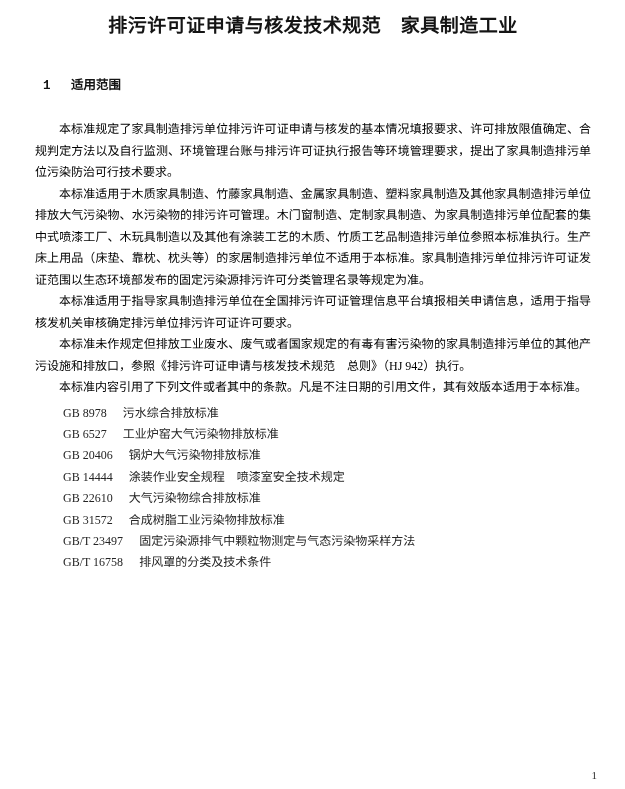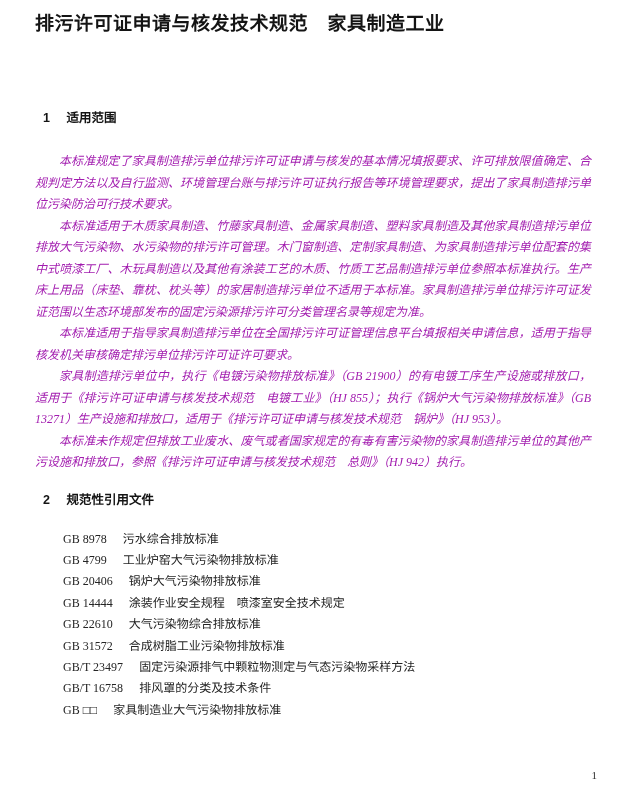--- a/index.html
+++ b/index.html
@@ -11,50 +11,49 @@
     background: #ffffff;
     font-family: "Liberation Serif", "DejaVu Serif", serif;
     color: #242424;
     padding: 13px 34px 0 35px;
     position: relative;
     overflow: hidden;
   }
 
   .doc-title {
     margin: 0;
-    text-align: left;
-    font-family: Liberation Mono, monospace;
+    text-align: center;
+    font-family: Liberation Sans, sans-serif;
     font-weight: 700;
     font-size: 19px;
     line-height: 25px;
     color: #141414;
     letter-spacing: 0.5px;
   }
 
   .sec-heading {
     font-family: "Liberation Sans", "DejaVu Sans", sans-serif;
     font-weight: 700;
     font-size: 12.5px;
     line-height: 16px;
     color: #141414;
     margin-left: 8px;
   }
   .sec-heading .sec-num { margin-right: 13px; }
 
-  .sec-heading-1 { margin-top: 72px; margin-bottom: 25px; }
+  .sec-heading-1 { margin-top: 40px; margin-bottom: 25px; font-family: Liberation Mono, monospace; }
   .sec-heading-2 { margin-top: 18px; margin-bottom: 21px; }
 
   .body-para {
     margin: 0;
     font-size: 12px;
     line-height: 21.5px;
     text-align: justify;
     text-indent: 2em;
-    color: #a21caf;
-    font-style: italic;
+    color: #000000;
   }
 
   .ref-list {
     list-style: none;
     margin: 4px;
     padding: 0 0 0 24px;
     font-size: 12px;
     line-height: 21.4px;
     color: #242424;
   }
@@ -77,37 +76,33 @@
   <h1 class="doc-title">排污许可证申请与核发技术规范　家具制造工业</h1>
 
   <section>
     <div class="sec-heading sec-heading-1">
       <span class="sec-num">1</span>
       <span class="sec-title">适用范围</span>
     </div>
     <p class="body-para">本标准规定了家具制造排污单位排污许可证申请与核发的基本情况填报要求、许可排放限值确定、合规判定方法以及自行监测、环境管理台账与排污许可证执行报告等环境管理要求，提出了家具制造排污单位污染防治可行技术要求。</p>
     <p class="body-para">本标准适用于木质家具制造、竹藤家具制造、金属家具制造、塑料家具制造及其他家具制造排污单位排放大气污染物、水污染物的排污许可管理。木门窗制造、定制家具制造、为家具制造排污单位配套的集中式喷漆工厂、木玩具制造以及其他有涂装工艺的木质、竹质工艺品制造排污单位参照本标准执行。生产床上用品（床垫、靠枕、枕头等）的家居制造排污单位不适用于本标准。家具制造排污单位排污许可证发证范围以生态环境部发布的固定污染源排污许可分类管理名录等规定为准。</p>
     <p class="body-para">本标准适用于指导家具制造排污单位在全国排污许可证管理信息平台填报相关申请信息，适用于指导核发机关审核确定排污单位排污许可证许可要求。</p>
-    <p class="body-para">家具制造排污单位中，执行《电镀污染物排放标准》（GB 21900）的有电镀工序生产设施或排放口，适用于《排污许可证申请与核发技术规范　电镀工业》（HJ 855）；执行《锅炉大气污染物排放标准》（GB 13271）生产设施和排放口，适用于《排污许可证申请与核发技术规范　锅炉》（HJ 953）。</p>
     <p class="body-para">本标准未作规定但排放工业废水、废气或者国家规定的有毒有害污染物的家具制造排污单位的其他产污设施和排放口，参照《排污许可证申请与核发技术规范　总则》（HJ 942）执行。</p>
   </section>
 
   <section>
-    <div class="sec-heading sec-heading-2">
-      <span class="sec-num">2</span>
-      <span class="sec-title">规范性引用文件</span>
-    </div>
+    <p class="body-para">本标准内容引用了下列文件或者其中的条款。凡是不注日期的引用文件，其有效版本适用于本标准。</p>
 
     <ul class="ref-list">
       <li class="ref-item">
         <span class="ref-code">GB 8978</span>
         <span class="ref-title">污水综合排放标准</span>
       </li>
       <li class="ref-item">
-        <span class="ref-code">GB 4799</span>
+        <span class="ref-code">GB 6527</span>
         <span class="ref-title">工业炉窑大气污染物排放标准</span>
       </li>
       <li class="ref-item">
         <span class="ref-code">GB 20406</span>
         <span class="ref-title">锅炉大气污染物排放标准</span>
       </li>
       <li class="ref-item">
         <span class="ref-code">GB 14444</span>
         <span class="ref-title">涂装作业安全规程　喷漆室安全技术规定</span>
       </li>
@@ -120,22 +115,18 @@
         <span class="ref-title">合成树脂工业污染物排放标准</span>
       </li>
       <li class="ref-item">
         <span class="ref-code">GB/T 23497</span>
         <span class="ref-title">固定污染源排气中颗粒物测定与气态污染物采样方法</span>
       </li>
       <li class="ref-item">
         <span class="ref-code">GB/T 16758</span>
         <span class="ref-title">排风罩的分类及技术条件</span>
       </li>
-      <li class="ref-item">
-        <span class="ref-code">GB □□</span>
-        <span class="ref-title">家具制造业大气污染物排放标准</span>
-      </li>
     </ul>
   </section>
 
   <div class="page-number">1</div>
 
 </div>
 
 </body></html>

